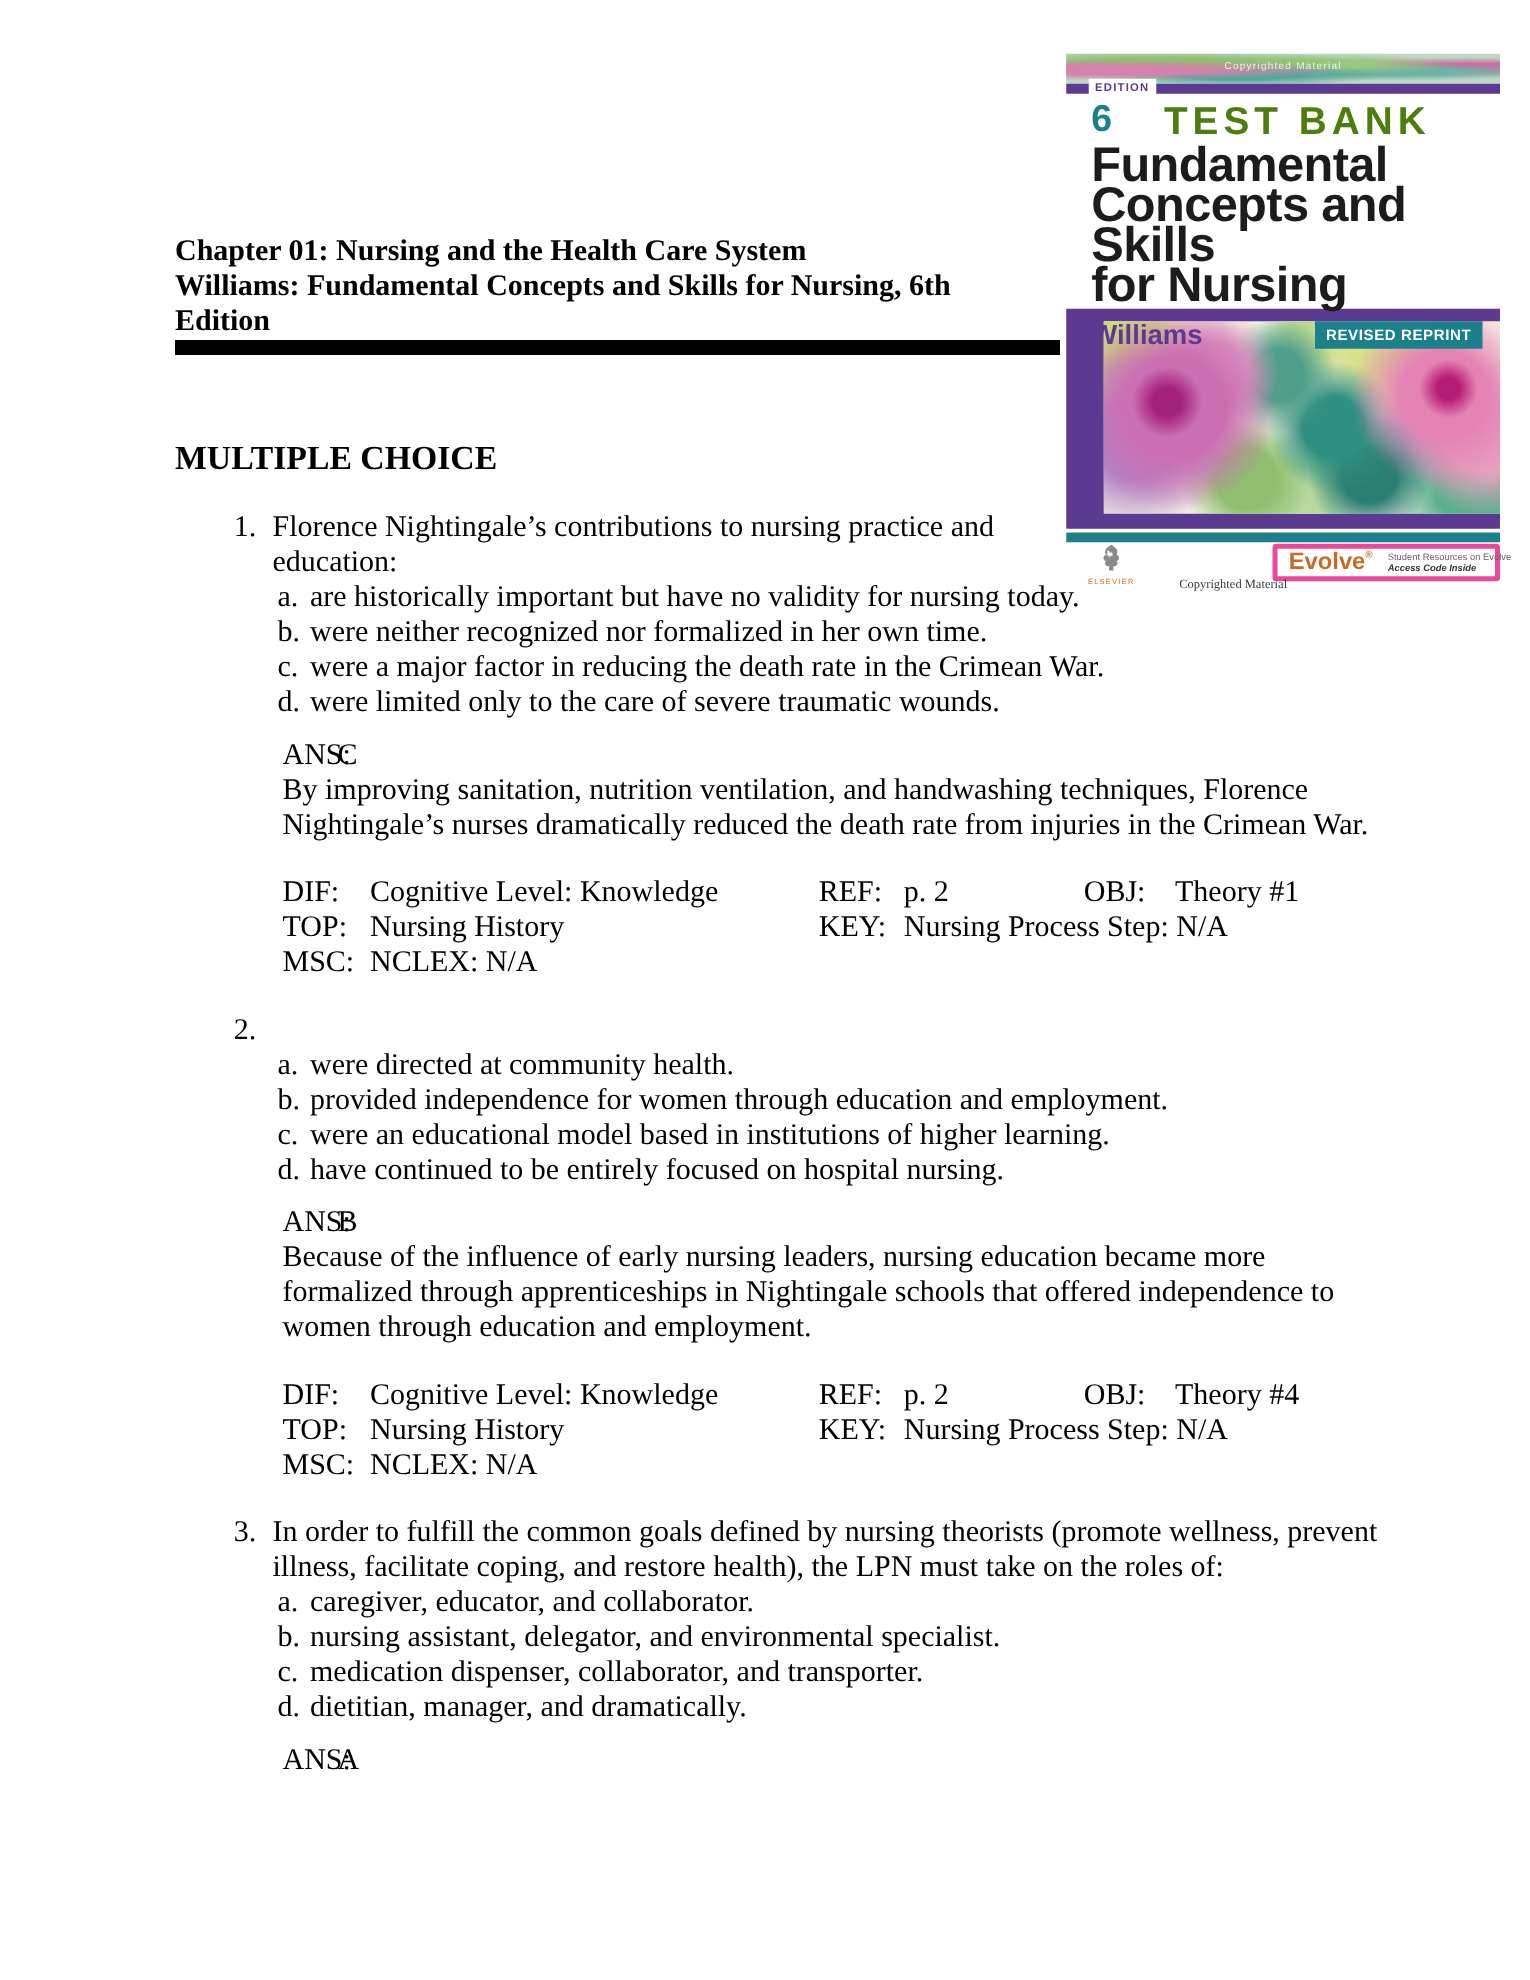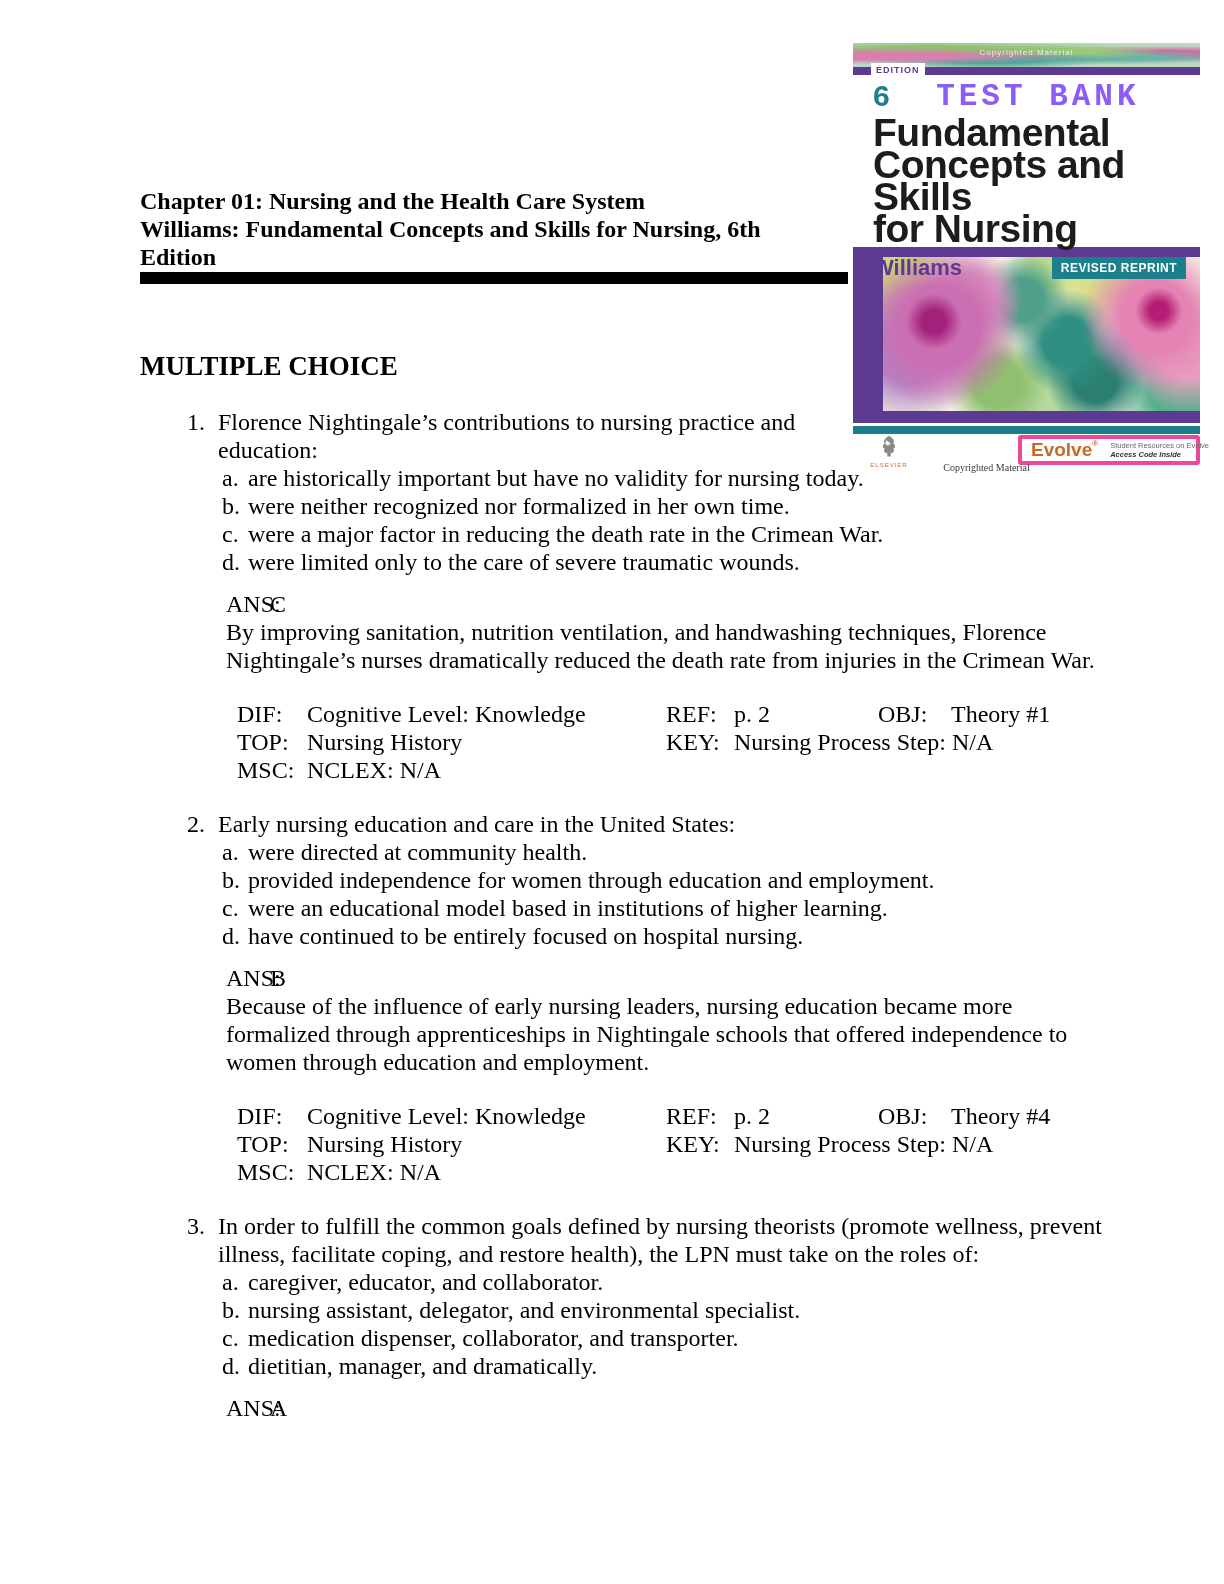--- a/index.html
+++ b/index.html
@@ -27,21 +27,21 @@
   .opt-text { line-height:28px; white-space:nowrap; }
 
   .ans-block { margin-left:86px; margin-top:14px; }
   .ans-row { display:flex; }
   .ans-label { width:44px; line-height:28px; }
   .ans-value { line-height:28px; }
 
   .meta { margin-left:86px; margin-top:26px; }
   .meta-row { display:flex; }
   .m-l, .m-v { line-height:28px; white-space:nowrap; }
-  .w1 { width:70px;margin-left:11px; }  .w2 { width:359px; } .w3 { width:68px; }
+  .w1 { width:70px; }  .w2 { width:359px; } .w3 { width:68px; }
   .w4 { width:144px; } .w5 { width:73px; }
 
   
   .cover { position:absolute; left:853px; top:43px; width:347px; height:427px;
            font-family:"Liberation Sans", sans-serif; }
   .wc-top { position:relative; height:24px;
     background-color:#bcd8c4;
     background-image:
       radial-gradient(ellipse at 6% 55%,  #d77fae 0 18%, rgba(215,127,174,0) 45%),
       radial-gradient(ellipse at 22% 30%, #8fbf6f 0 16%, rgba(143,191,111,0) 42%),
@@ -52,23 +52,23 @@
   }
   .wc-copy { position:absolute; left:0; right:0; top:5px; text-align:center;
              font-size:8px; color:rgba(255,255,255,0.8); letter-spacing:1px; }
   .edition-bar { position:relative; height:8px; background:#5C3A92; }
   .edition-label { position:absolute; left:18px; top:-4px; background:#fff;
     color:#5C3A92; font-weight:bold; font-size:9px; letter-spacing:1px; padding:2px 5px; }
 
   .cover-white { box-sizing:border-box; height:172px; background:#fff; padding:6px 14px 0 20px; }
   .row1 { display:flex; align-items:flex-start; height:30px; }
   .ed-num { color:#1B7F8C; font-weight:bold; font-size:30px; line-height:30px; }
-  .testbank { flex:1; text-align:center; color:#8b5cf6; font-weight:bold;
+  .testbank { flex:1; text-align:center; color:#4d7c0f; font-weight:bold;
               font-size:31px; line-height:32px; letter-spacing:4px;
-              font-family:Liberation Mono, monospace; }
+              font-family:Liberation Sans, sans-serif; }
   .cover-title { margin-top:6px; font-weight:bold; font-size:39px; line-height:32px;
                  color:#1c1c1a; letter-spacing:-0.5px; }
   .author-row { display:flex; justify-content:space-between; align-items:center; margin-top:10px; }
   .author { color:#5C3A92; font-weight:bold; font-size:22px; }
   .badge { background:#1B7F8C; color:#fff; font-weight:bold; font-size:12px;
            letter-spacing:0.5px; padding:4px 9px; }
 
   .flower-panel { box-sizing:border-box; height:176px; background:#5C3A92;
                   padding:10px 0 12px 30px; }
   .flower-art { width:100%; height:100%;
@@ -226,23 +226,20 @@
         <div class="meta-row">
           <span class="m-l w1">MSC:</span>
           <span class="m-v">NCLEX: N/A</span>
         </div>
       </div>
     </div>
 
     <div class="question">
       <div class="q-row">
         <div class="q-num">2.</div>
-        <div class="q-stem">
-          <div class="line">Early nursing education and care in the United States:</div>
-        </div>
       </div>
       <div class="options">
         <div class="option-row">
           <div class="opt-letter">a.</div>
           <div class="opt-text">were directed at community health.</div>
         </div>
         <div class="option-row">
           <div class="opt-letter">b.</div>
           <div class="opt-text">provided independence for women through education and employment.</div>
         </div>

